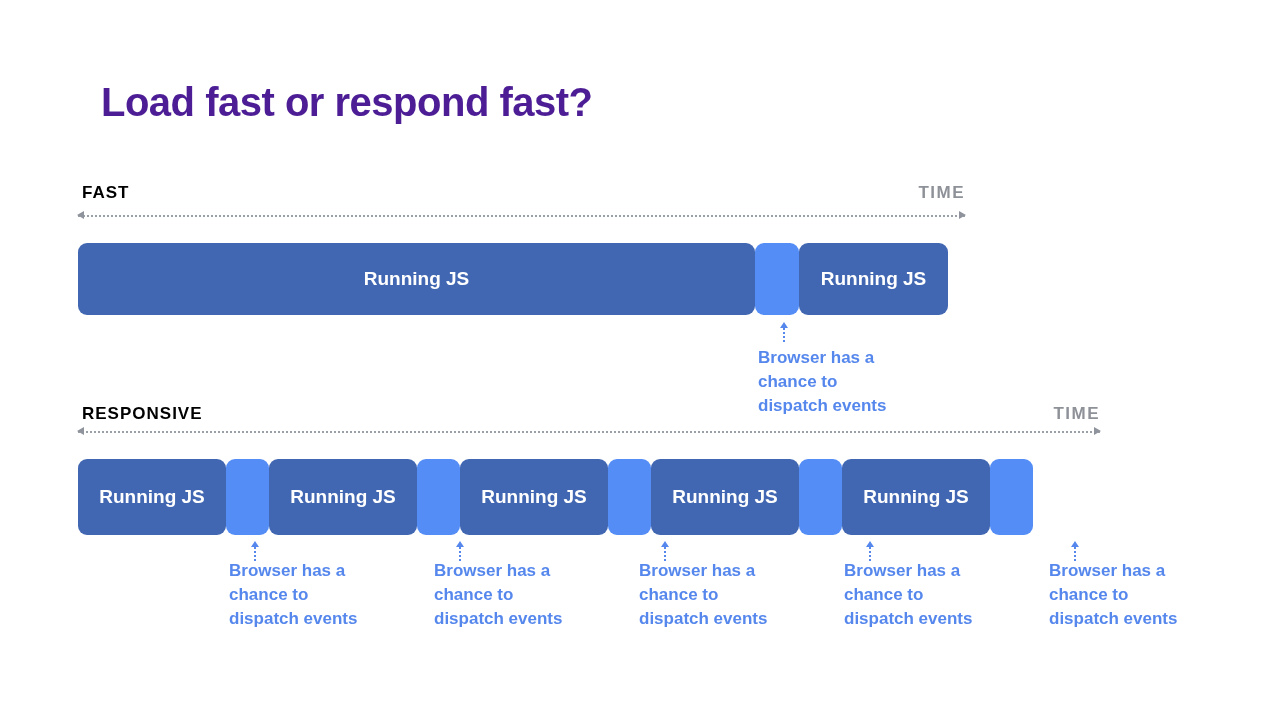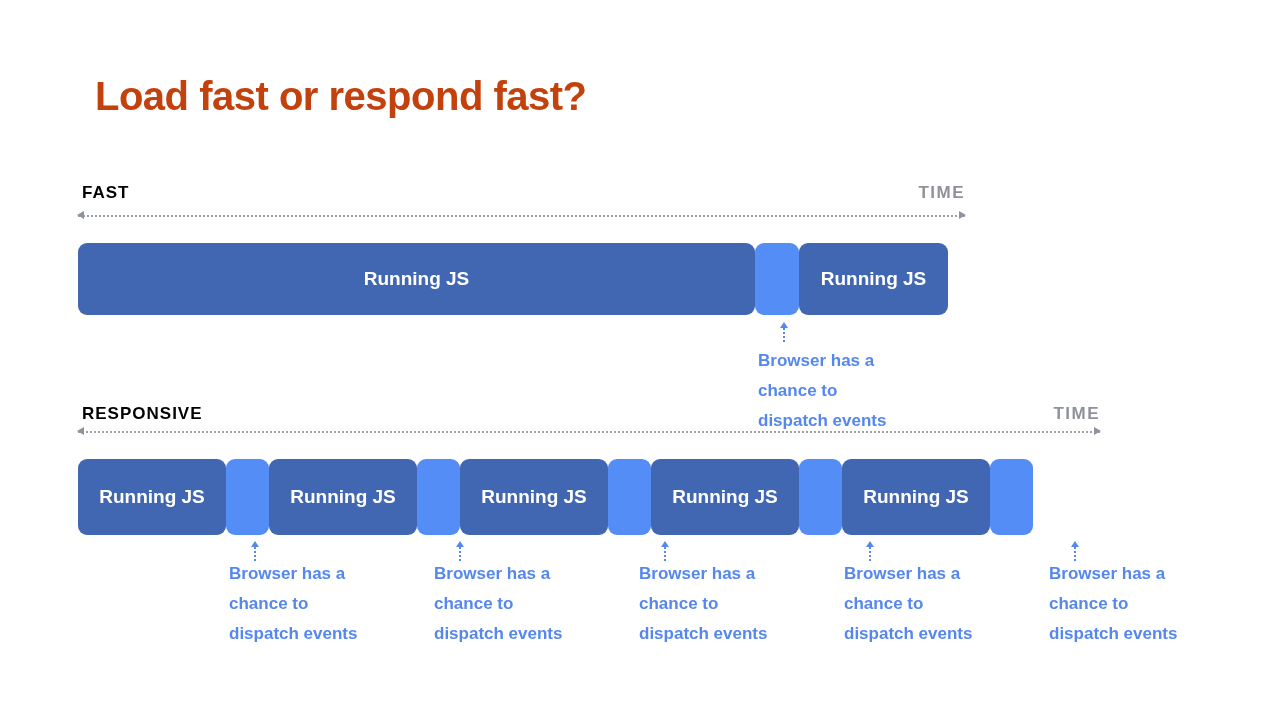--- a/index.html
+++ b/index.html
@@ -8,25 +8,25 @@
     width: 1276px;
     height: 717px;
     background: #ffffff;
     overflow: hidden;
     font-family: "Liberation Sans", sans-serif;
   }
   .title {
     position: absolute;
     left: 85px;
     top: 64px;
-    margin: 10px;
+    margin: 16px;
     font-size: 40px;
     font-weight: bold;
     letter-spacing: -0.5px;
-    color: #c2410c;
+    color: #4c1d95;
   }
   .timeline { position: absolute; }
   .section-fast { left: 78px; top: 183px; width: 887px; }
   .section-responsive { left: 78px; top: 404px; width: 1022px; }
 
   .labels { position: relative; height: 22px; }
   .sec-label {
     position: absolute; left: 4px; top: 0;
     font-size: 17px; font-weight: bold; letter-spacing: 1px;
     color: #000000;
@@ -93,21 +93,21 @@
   }
   .arrow-shaft {
     width: 0; height: 14px;
     border-left: 2px dotted #5587ed;
   }
   .anno-text {
     position: absolute;
     width: 170px;
     font-size: 17px;
     font-weight: bold;
-    line-height: 30px;
+    line-height: 24px;
     color: #5587ed;
     white-space: pre-line;
   }
   .section-fast .anno-text { top: 163px; }
   .section-responsive .anno-text { top: 155px; }
 </style>
 </head>
 <body>
 
 <div class="slide">

